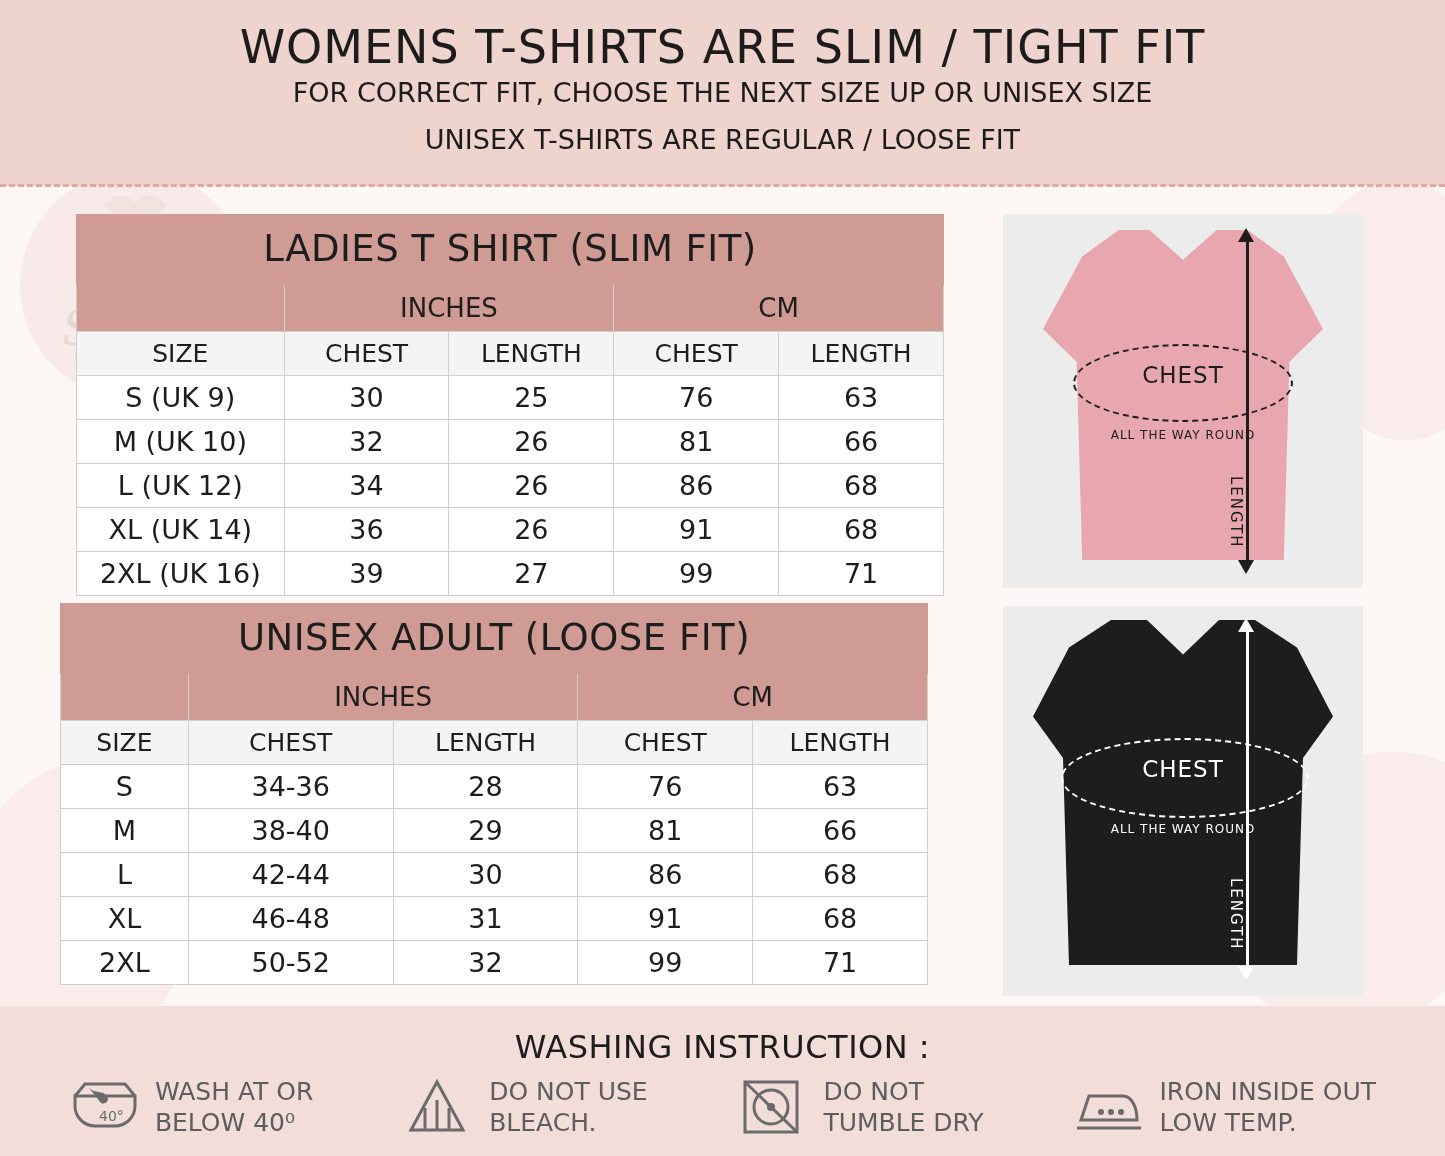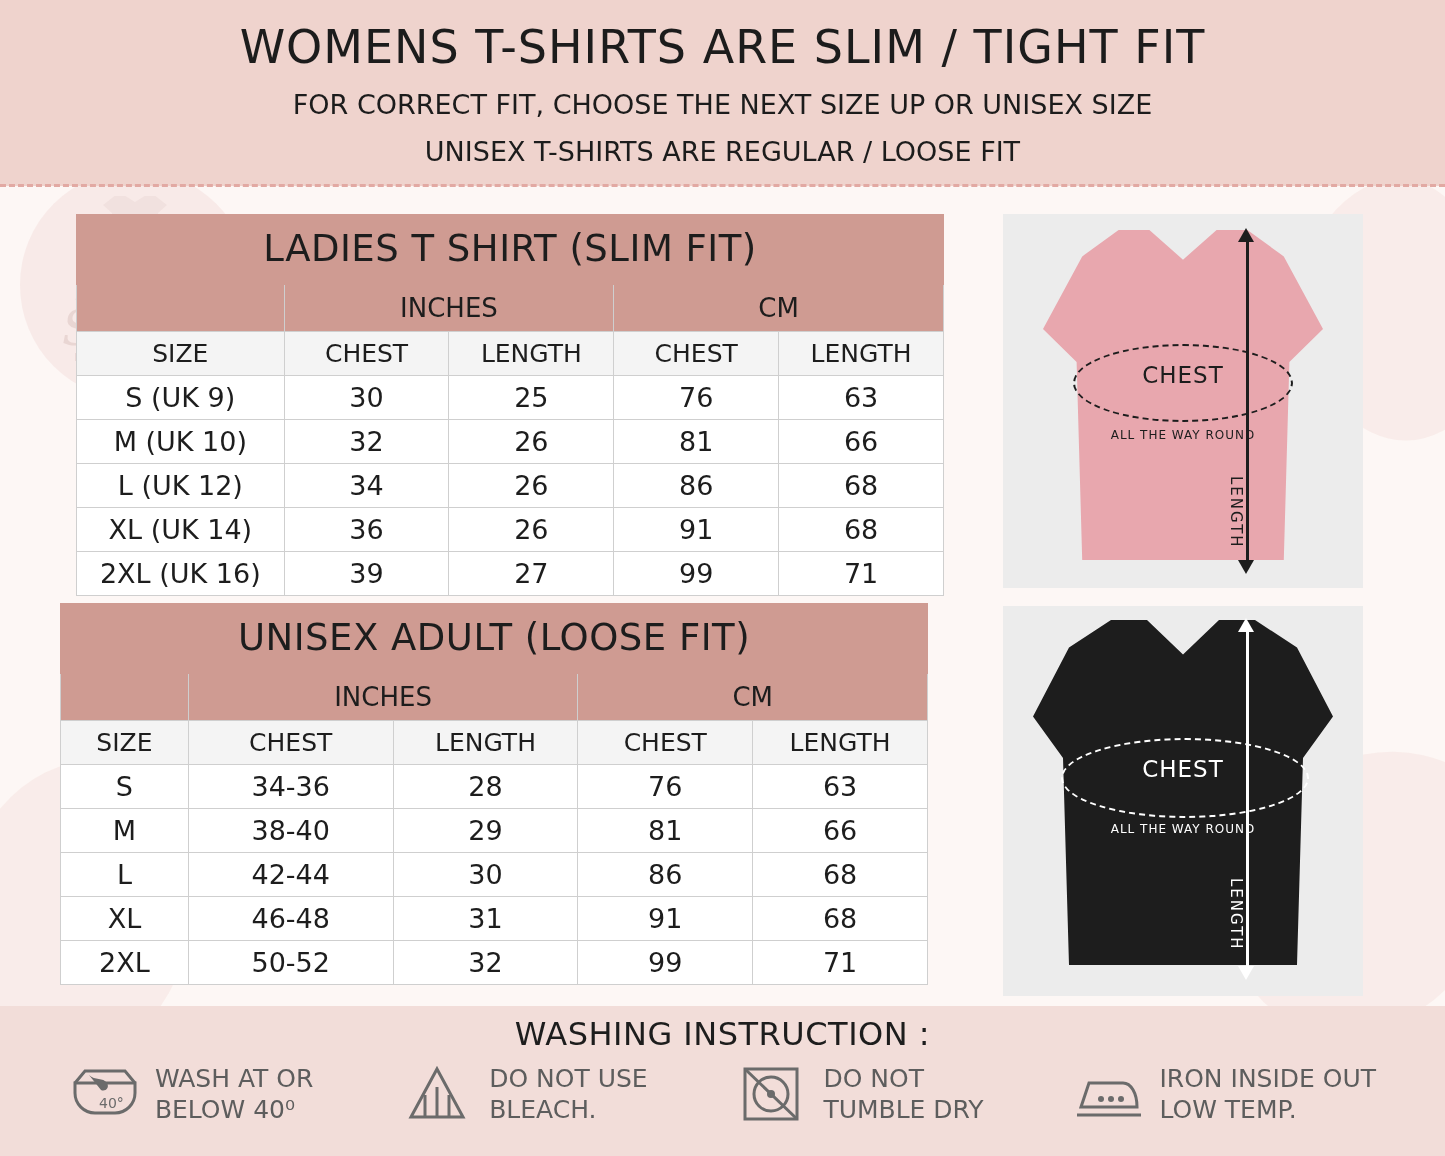--- a/index.html
+++ b/index.html
@@ -43,21 +43,21 @@
   }
   .header h1 {
     margin: 0;
     font-size: 46px;
     letter-spacing: 1px;
     color: #1c1c1c;
     font-weight: 400;
     font-family: "DejaVu Sans", sans-serif;
   }
   .header .sub {
-    margin-top: 12px;
+    margin-top: 0;
     font-size: 27px;
     color: #1c1c1c;
     line-height: 1.38;
     font-family: "DejaVu Sans", sans-serif;
   }
   .dashed-sep {
     position: absolute;
     left: 0; top: 184px;
     width: 1445px;
     border-top: 3px dashed #e2a9a3;
@@ -191,21 +191,21 @@
   .wash {
     position: absolute;
     left: 0; top: 1006px;
     width: 1445px; height: 150px;
     background: #f2ddd9;
   }
   .wash-title {
     text-align: center;
     font-size: 32px;
     color: #1d1d1d;
-    padding-top: 9px;
+    padding-top: 22px;
     font-family: "DejaVu Sans", sans-serif;
     letter-spacing: .5px;
   }
   .wash-items {
     display: flex;
     justify-content: space-around;
     align-items: center;
     padding: 8px 24px 0 24px;
   }
   .wash-item {

